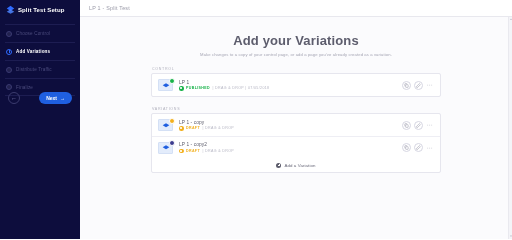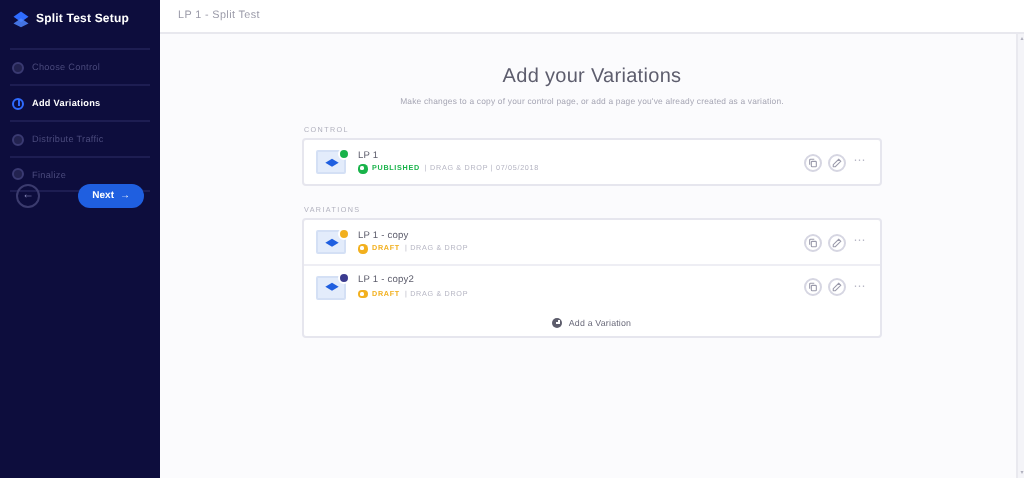--- a/index.html
+++ b/index.html
@@ -84,21 +84,21 @@
     background: #fff; flex: 0 0 17px;
   }
   .topbar-title { font-size: 5.4px; color: #9a9aa8; letter-spacing: .2px; }
 
   .content {
     flex: 1; background: #fbfbfd; overflow: hidden;
     padding-top: 16px;
   }
   .page-head { text-align: center; }
   .page-title {
-    font-size: 10px; color: #5d5d6d; font-weight: normal;
+    font-size: 13px; color: #5d5d6d; font-weight: bold;
     letter-spacing: .15px;
   }
   .page-sub {
     font-size: 4.2px; color: #a6a6b4; margin-top: 4px;
     letter-spacing: .1px;
   }
 
   .section { width: 290px; margin: 10px auto 0; }
   .section-label {
     font-size: 3.6px; color: #b0b0bd; letter-spacing: .7px;

